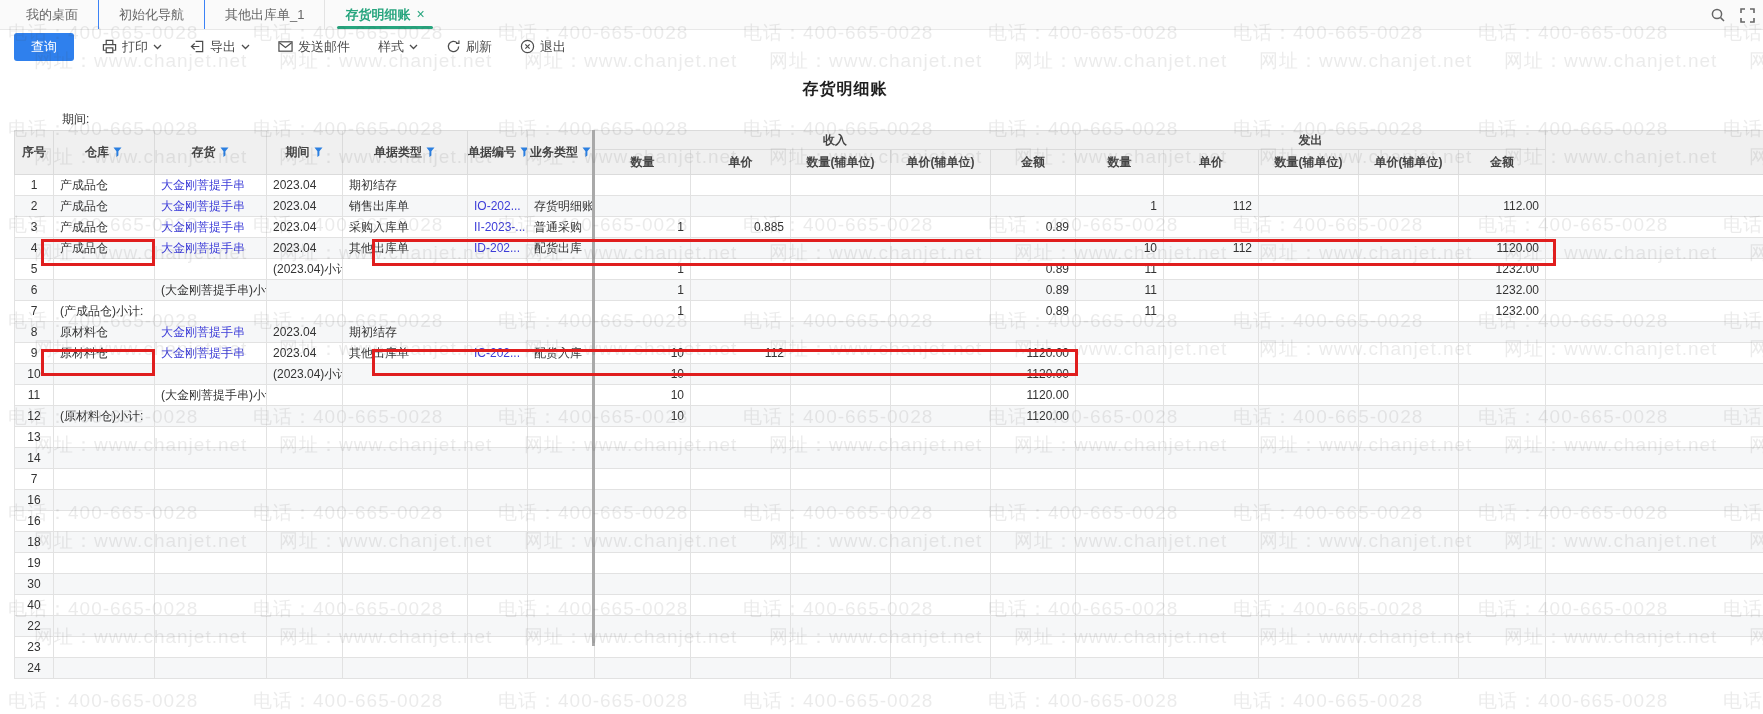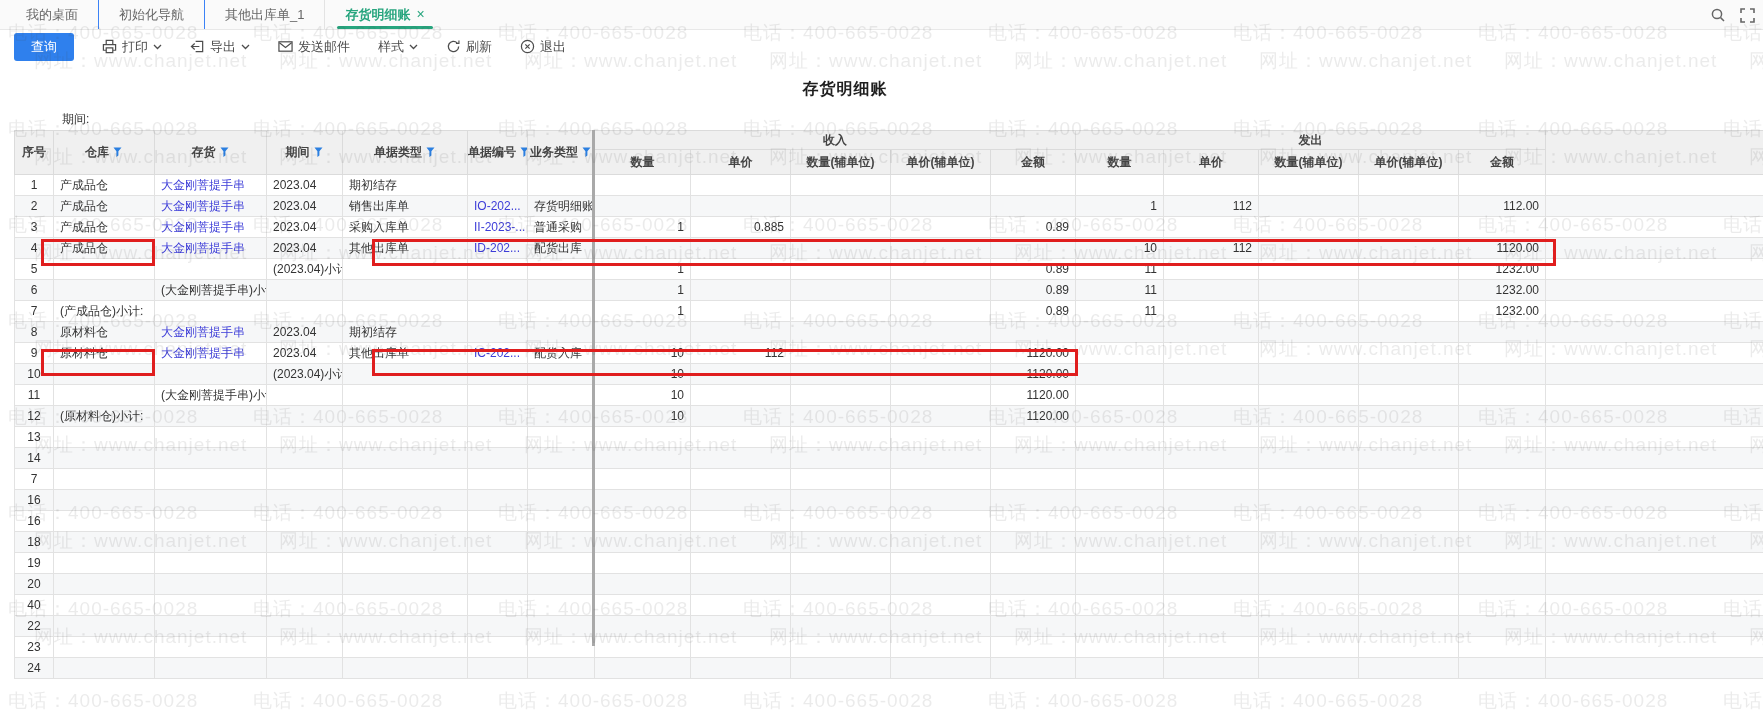--- a/index.html
+++ b/index.html
@@ -607,21 +607,21 @@
           <td class="num"></td>
           <td class="num"></td>
           <td class="num"></td>
           <td class="num"></td>
           <td class="num"></td>
           <td class="num"></td>
           <td class="num"></td>
           <td class="txt"></td>
         </tr>
         <tr class="even">
-          <td class="seq">20</td>
+          <td class="seq">30</td>
           <td class="txt"></td>
           <td class="txt"></td>
           <td class="txt"></td>
           <td class="txt"></td>
           <td class="txt"></td>
           <td class="txt"></td>
           <td class="num"></td>
           <td class="num"></td>
           <td class="num"></td>
           <td class="num"></td>

